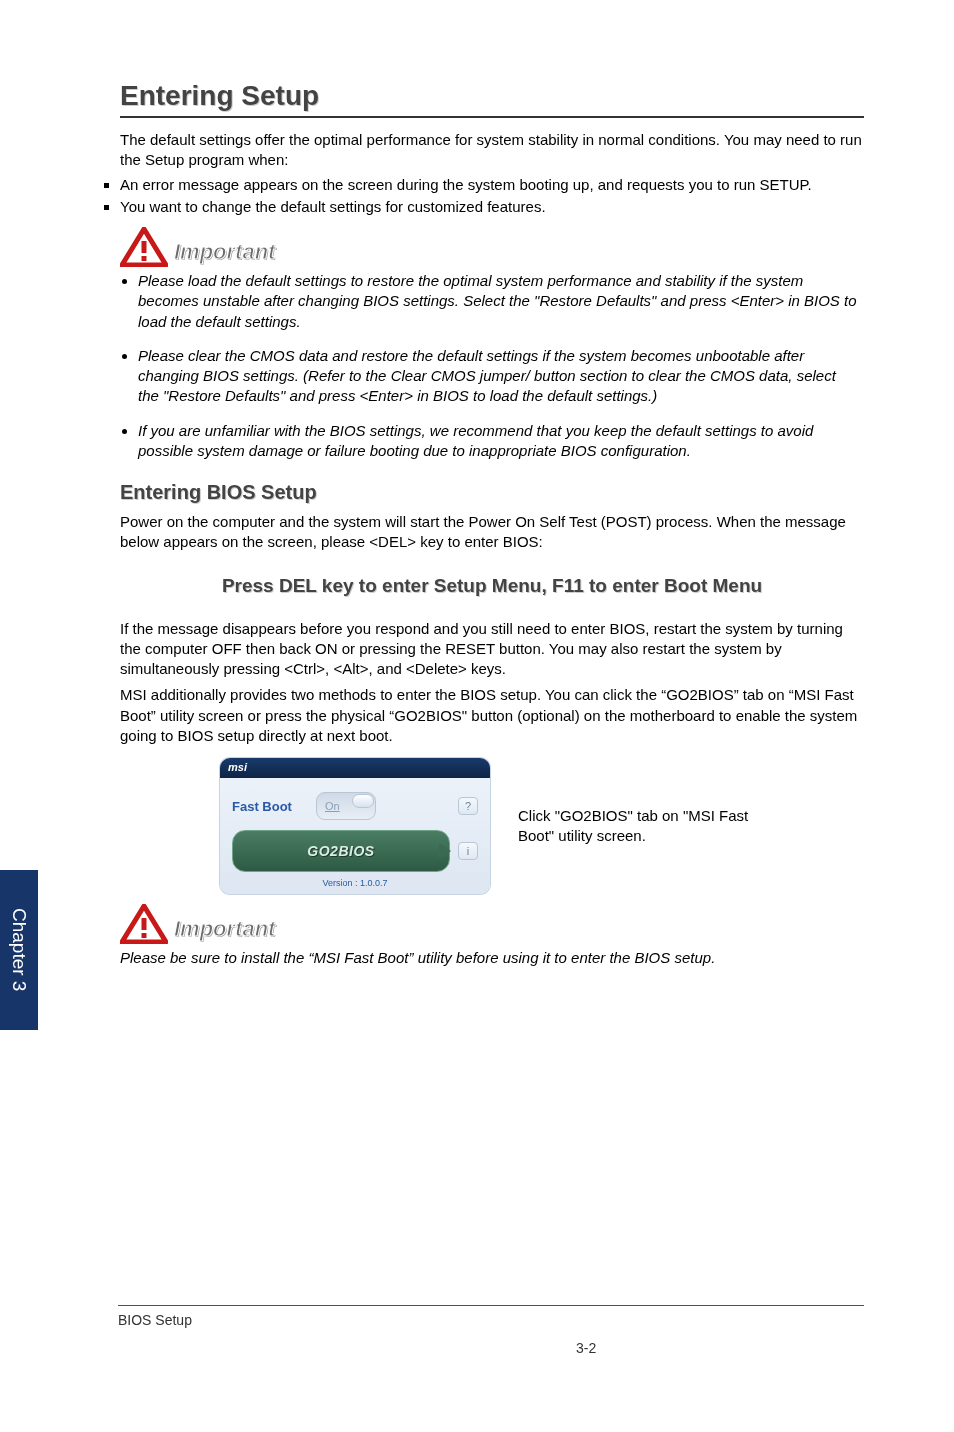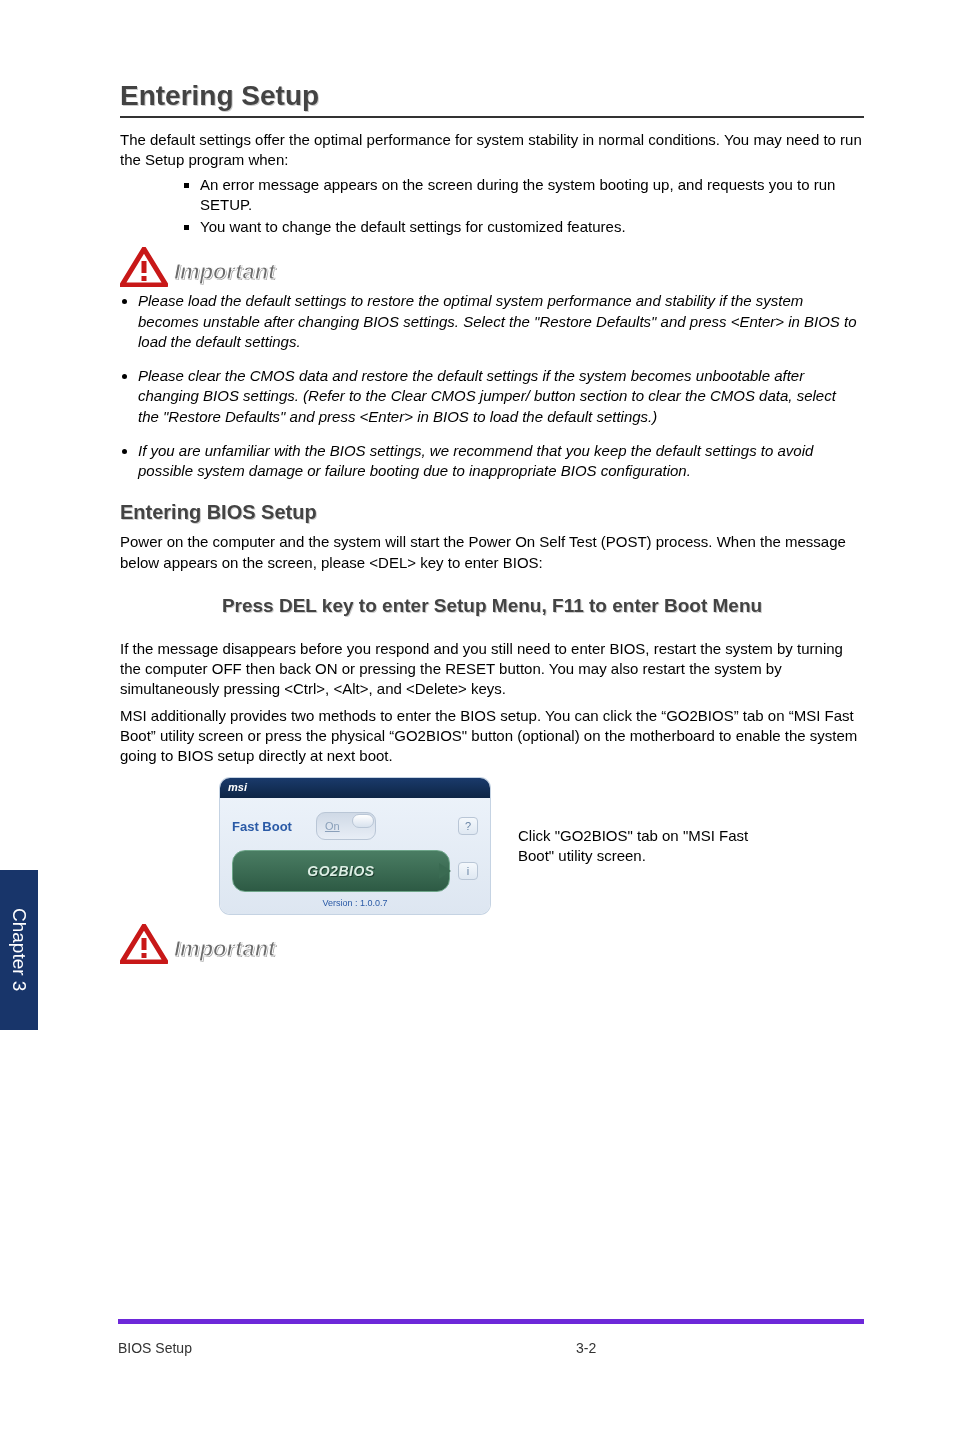--- a/index.html
+++ b/index.html
@@ -22,21 +22,20 @@
     border-bottom: 2px solid #333;
     padding-bottom: 4px;
     margin-bottom: 12px;
   }
   .intro {
     font-size: 15px;
     line-height: 1.35;
   }
   ul.square {
     list-style: square;
-    margin-left: 80px;
     margin-top: 4px;
     margin-bottom: 10px;
   }
   ul.square li {
     font-size: 15px;
     line-height: 1.35;
     margin-bottom: 2px;
     padding-right: 10px;
   }
   .important-block {
@@ -204,28 +203,28 @@
     align-items:center;
     justify-content:center;
     writing-mode:vertical-rl;
     font-size:19px;
   }
   .footer {
     position:absolute;
     bottom:76px;
     left:118px;
     right:90px;
-    border-top:5px solid #6d28d9;
-    padding-top:16px;
+    border-top:1px solid #6d28d9;
+    padding-top:6px;
     display:flex;
     font-size:14px;
     color:#333;
   }
   .footer .left { flex:1; }
-  .footer .center { flex:1; text-align:left; padding-left:170px; }
+  .footer .center { flex:1; text-align:left; padding-left:170px;margin-top:28px; }
 </style>
 </head>
 <body>
 
 <div class="chapter-tab">Chapter 3</div>
 
 <div class="page">
 
   <div class="h1">Entering Setup</div>
 
@@ -291,20 +290,21 @@
     <div class="important-head">
       <span class="warn-tri">
         <svg viewBox="0 0 48 40" width="48" height="40">
           <polygon points="24,2 46,38 2,38" fill="none" stroke="#c81818" stroke-width="5" stroke-linejoin="round"></polygon>
           <rect x="21.5" y="14" width="5" height="12" fill="#c81818"></rect>
           <rect x="21.5" y="29" width="5" height="5" fill="#c81818"></rect>
         </svg>
       </span>
       <span class="important-label">Important</span>
     </div>
+    <p class="note-italic">Please be sure to install the “MSI Fast Boot” utility before using it to enter the BIOS setup.</p>
   </div>
 
 </div>
 
 <div class="footer">
   <span class="left">BIOS Setup</span>
   <span class="center">3-2</span>
 </div>
 
 </body></html>

